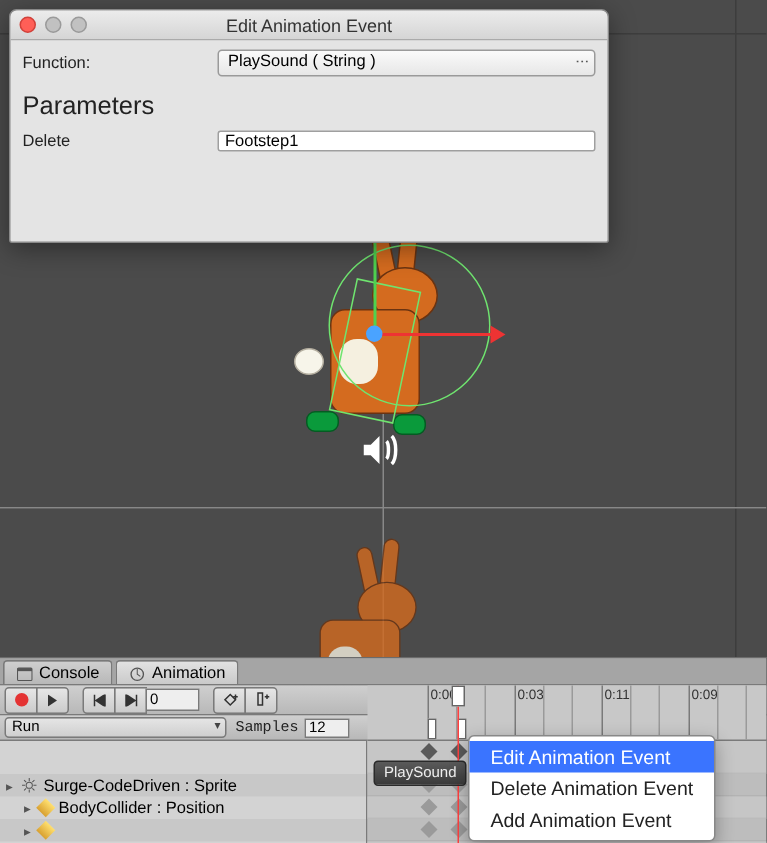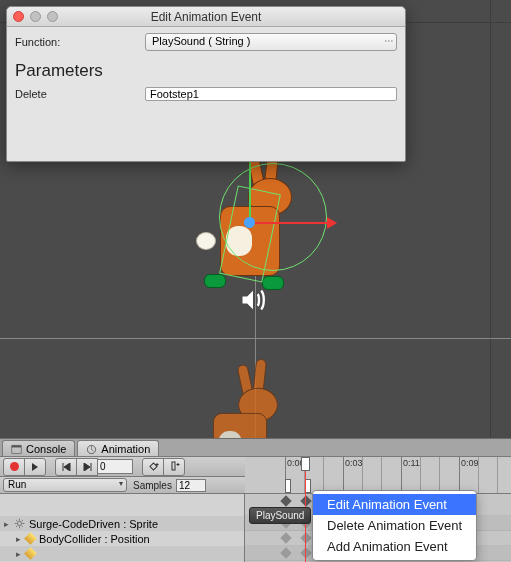--- a/index.html
+++ b/index.html
@@ -58,23 +58,23 @@
   
   .anim-toolbar { height:20px; background:linear-gradient(#cfcfcf,#b8b8b8); border-bottom:1px solid #7a7a7a; display:flex; align-items:center; }
   .tb-btn { width:22px; height:18px; background:linear-gradient(#e6e6e6,#cbcbcb); border:1px solid #7a7a7a; margin-left:-1px; display:flex; align-items:center; justify-content:center; }
   .tb-btn.first { margin-left:3px; border-radius:3px 0 0 3px;}
   .tb-btn.last{ border-radius:0 3px 3px 0;}
   .tb-gap { width:6px; }
   .rec-dot { width:9px; height:9px; background:#e43333; border-radius:50%; }
   .tb-field { width:36px; height:15px; background:#eee; border:1px solid #7a7a7a; padding:0 2px; font-size:10px; margin-left:-1px;}
   
   .anim-subbar { height:17px; background:linear-gradient(#cfcfcf,#b8b8b8); border-bottom:1px solid #7a7a7a; display:flex; align-items:center; }
-  .clip-dd { margin-left:3px; width:124px; height:14px; background:linear-gradient(#e5e5e5,#cfcfcf); border:1px solid #7a7a7a; border-radius:3px; padding:0 4px; font-size:10px; position:relative;}
+  .clip-dd { margin-left:3px; width:148px; height:14px; background:linear-gradient(#e5e5e5,#cfcfcf); border:1px solid #7a7a7a; border-radius:3px; padding:0 4px; font-size:10px; position:relative;}
   .clip-dd::after { content:"▾"; position:absolute; right:3px; top:0; font-size:8px; color:#444;}
-  .samples-lbl { margin-left:6px; font-size:10px; color:#222;}
+  .samples-lbl { margin-left:6px; font-size:10px; color:#222;font-family:Liberation Mono, monospace;}
   .samples-field { margin-left:4px; width:30px; height:13px; background:#eee; border:1px solid #7a7a7a; font-size:10px; padding:0 2px;}
   
   .anim-body { display:flex; position:absolute; top:55px; left:0; right:0; bottom:0; }
   .hierarchy { width:245px; background:#c8c8c8; border-right:1px solid #7a7a7a; overflow:hidden;}
   .h-row { height:15px; display:flex; align-items:center; padding-left:4px; white-space:nowrap;}
   .h-row.alt { background:#d3d3d3; }
   .tw { width:10px; color:#555; font-size:9px;}
   .diamond { display:inline-block; width:9px; height:9px; transform:rotate(45deg); background:linear-gradient(#ffe070,#d8a030); margin-right:4px;}
   .gear-svg{ width:11px;height:11px;fill:#555;margin-right:4px;}
 

